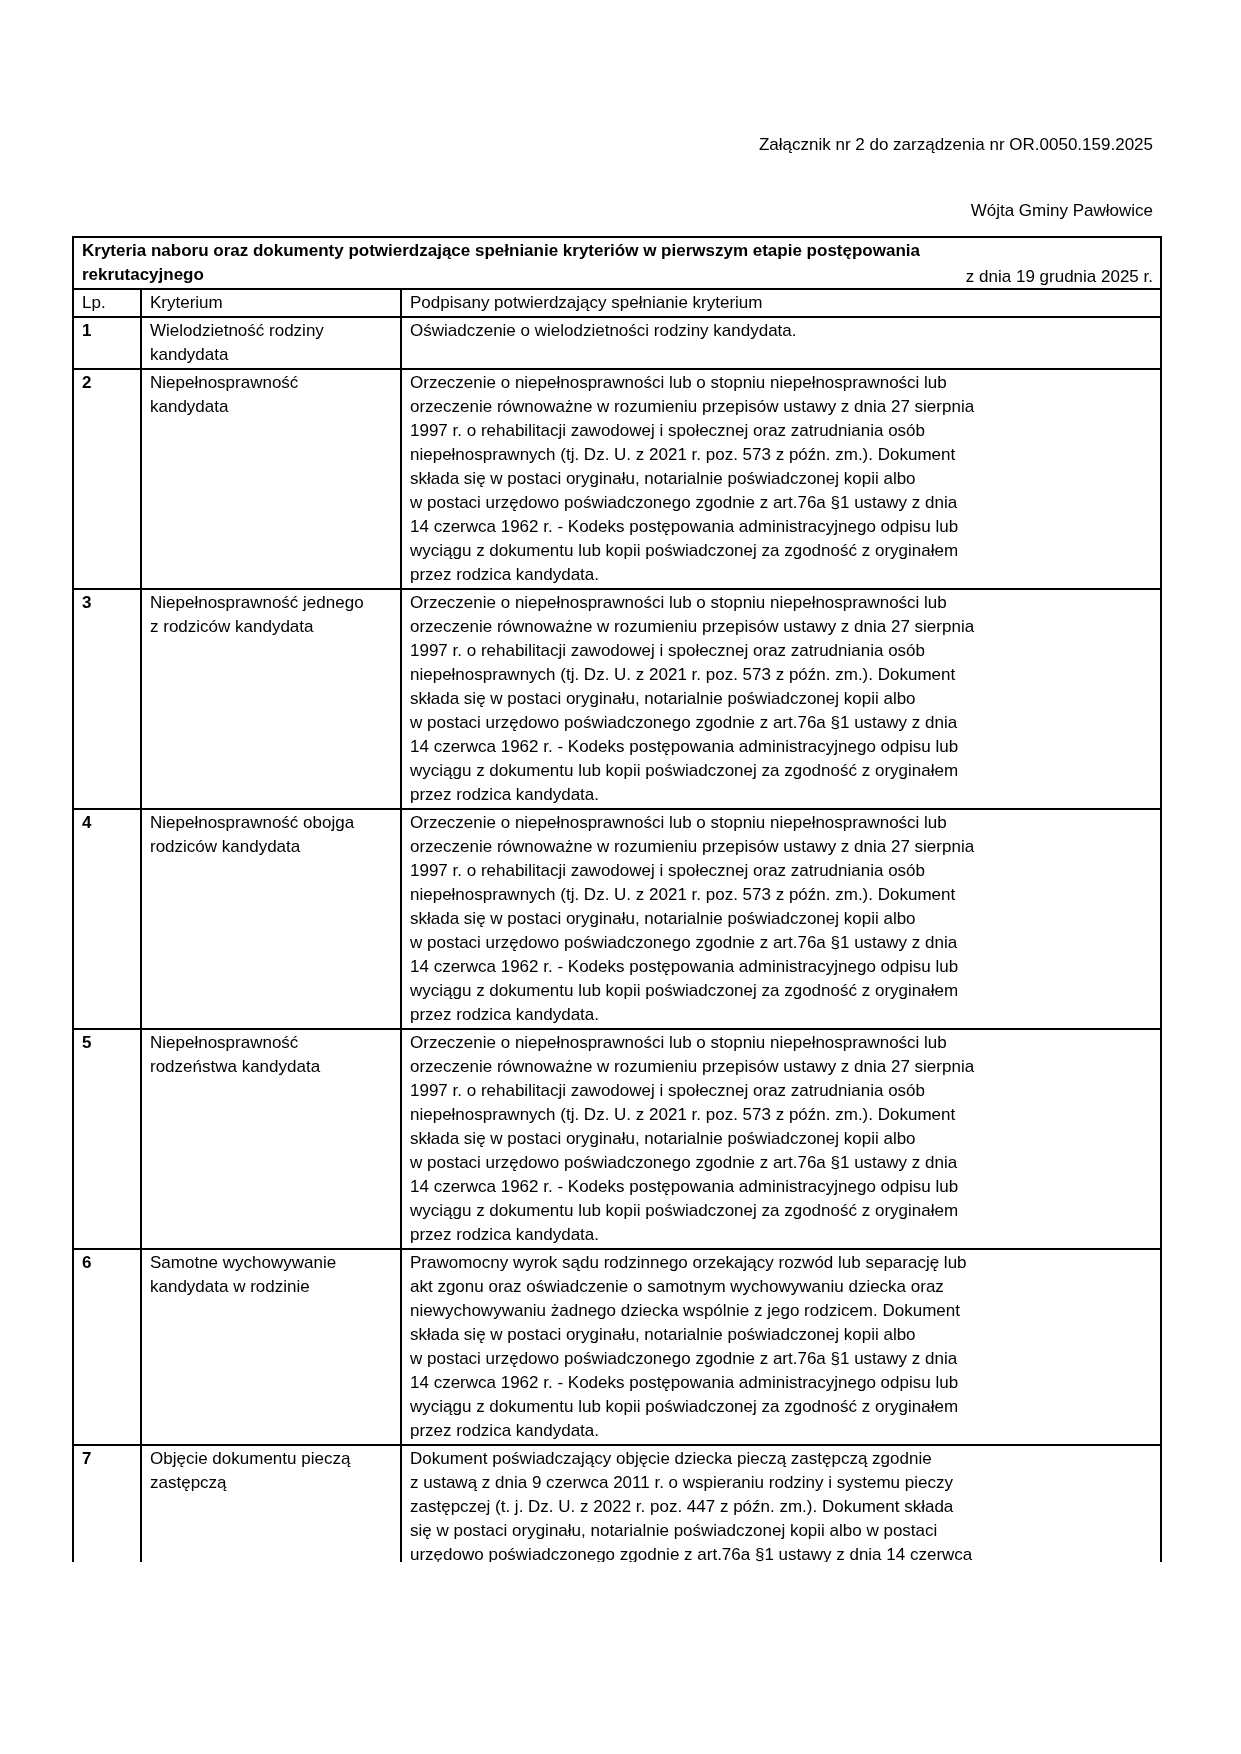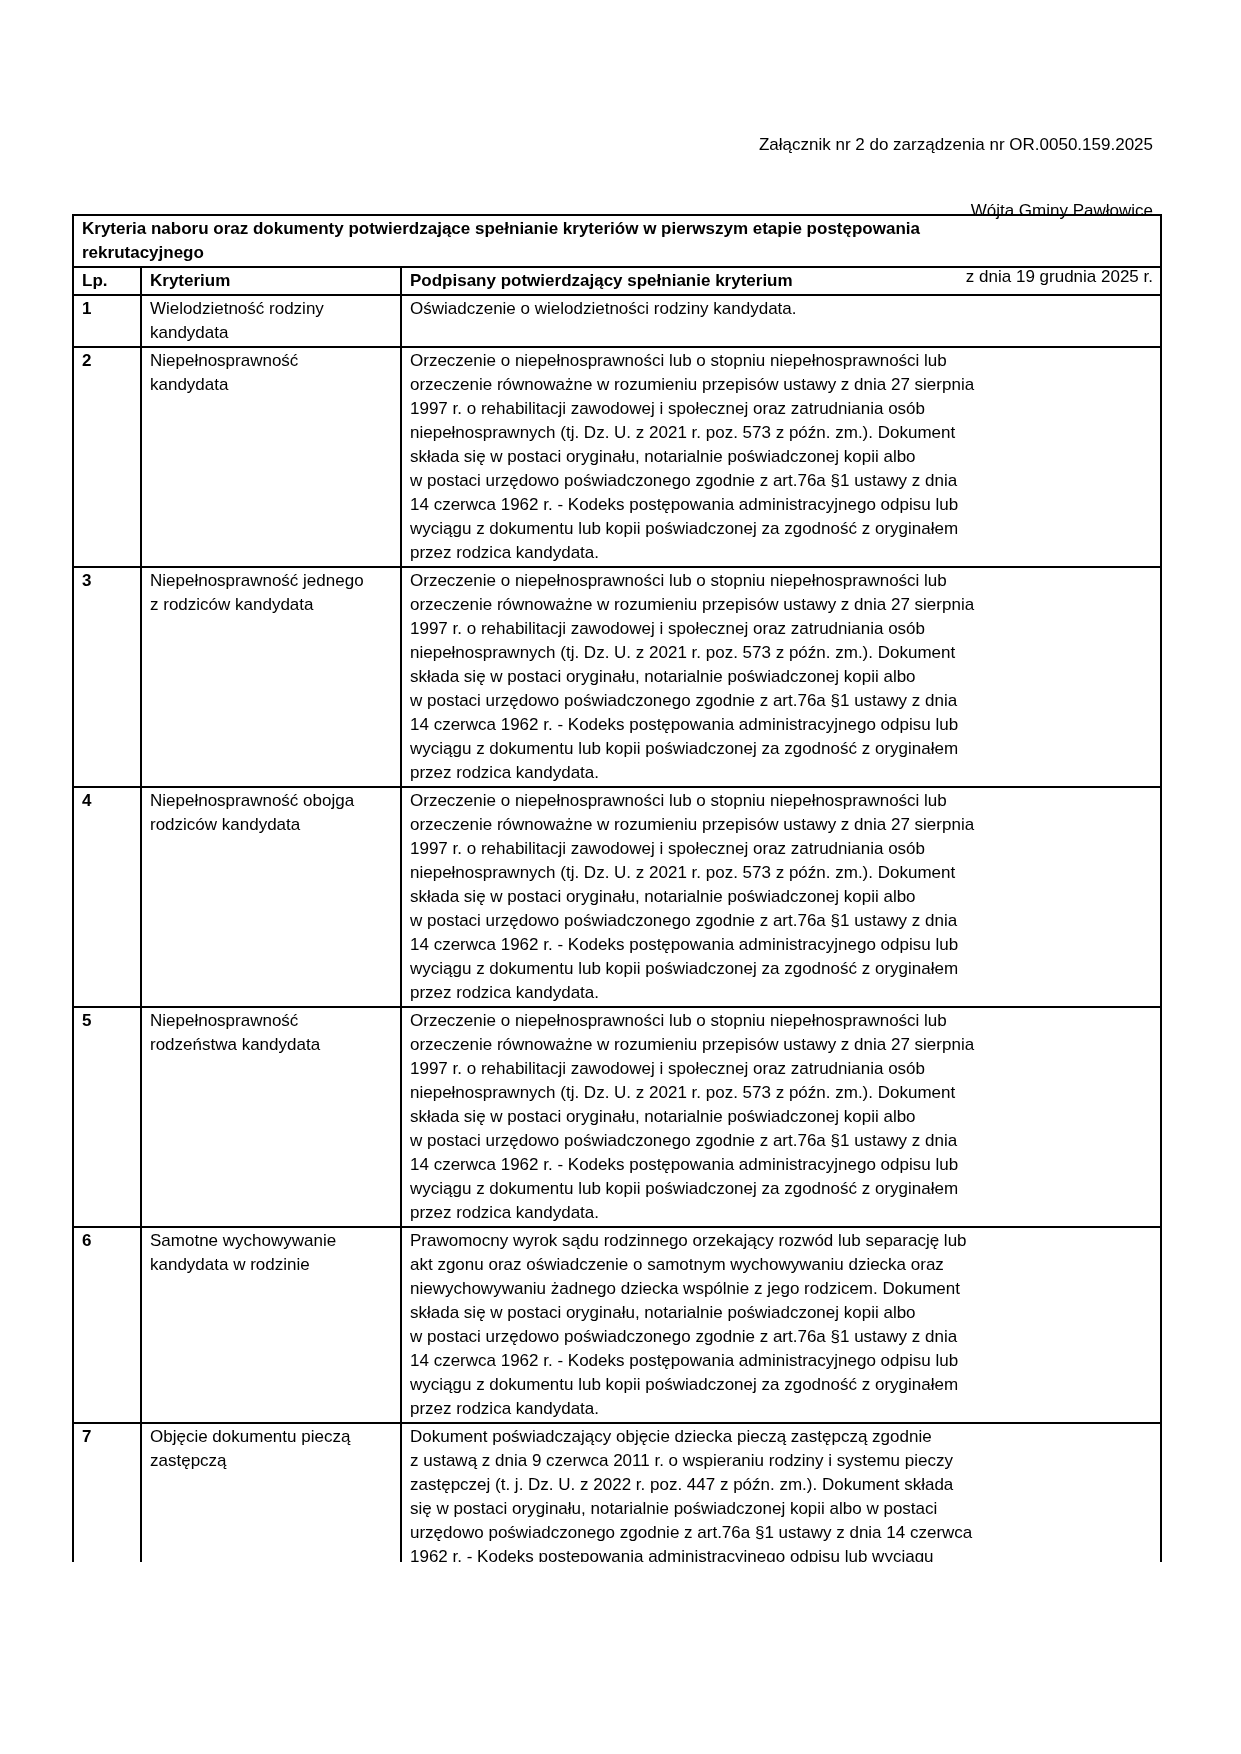--- a/index.html
+++ b/index.html
@@ -21,42 +21,42 @@
     top: 95px;
     right: 88px;
     text-align: right;
     font-size: 17px;
     line-height: 33px;
     white-space: pre-line;
   }
   table.criteria {
     position: absolute;
     left: 72px;
-    top: 214px;
+    top: 236px;
     width: 1090px;
     border-collapse: collapse;
     table-layout: fixed;
     font-size: 17px;
     line-height: 24px;
   }
   table.criteria td, table.criteria th {
     border: 2px solid #000000;
     vertical-align: top;
     text-align: left;
     padding: 1px 8px;
     white-space: pre-line;
     word-wrap: break-word;
   }
   td.title-cell {
     text-align: center;
     font-weight: bold;
     padding: 2px 8px;
   }
   th.col-head {
-    font-weight: bold;
+    font-weight: normal;
   }
   td.lp-cell {
     font-weight: bold;
   }
   tr.r1 td { height: 48px; }
   tr.r2 td, tr.r3 td, tr.r4 td, tr.r5 td { height: 216px; }
   tr.r6 td { height: 192px; }
   tr.r7 td { height: 164px; }
   .doc-footer {
     position: absolute;

